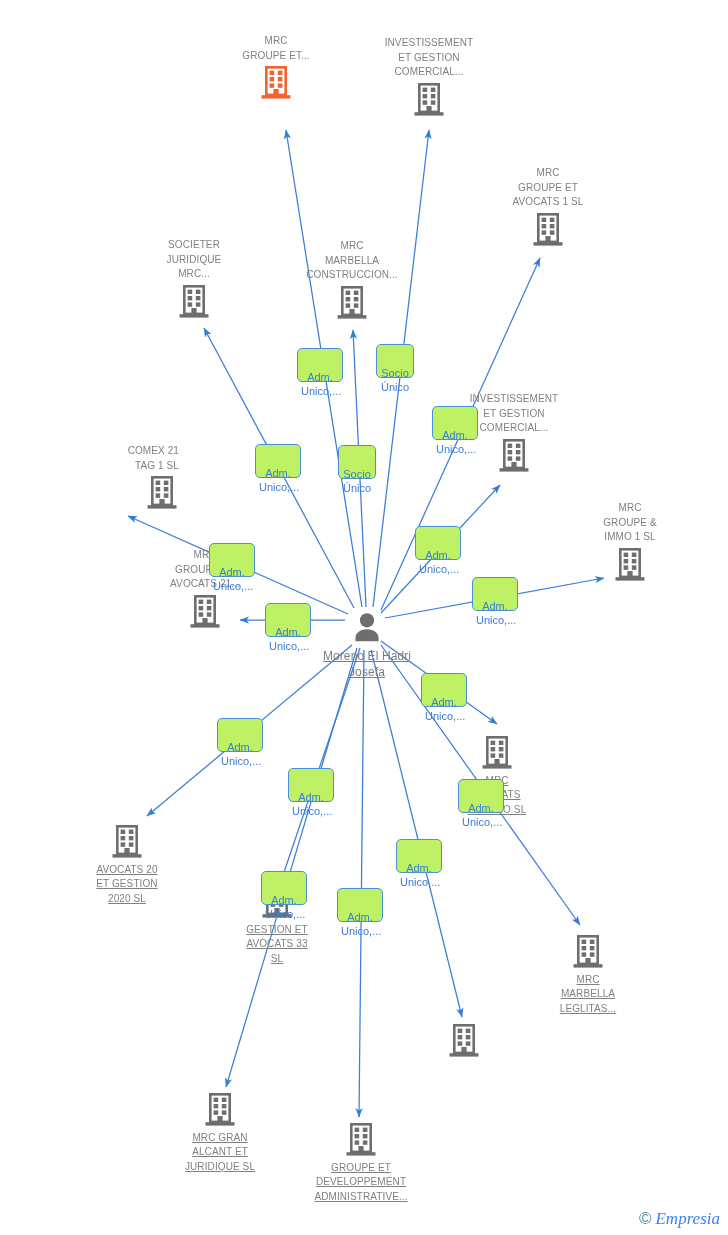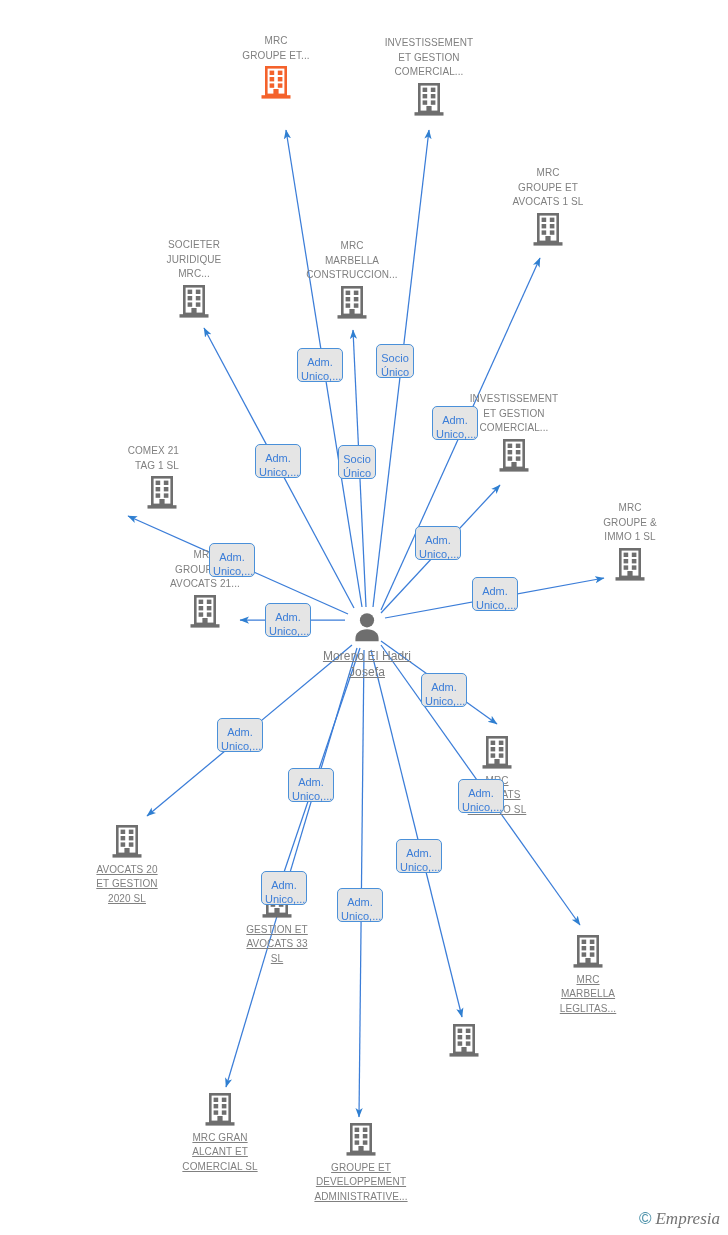--- a/index.html
+++ b/index.html
@@ -28,43 +28,43 @@
     white-space:pre-line;
   }
   .node.below .cap{margin-top:1px;text-decoration:underline;}
   .node.above .cap{margin-bottom:1px;}
   .node.person .cap{color:#7d7d7d;font-size:12px;line-height:16px;}
 
   
   .chip{
     position:absolute;
     box-sizing:border-box;
-    background:#e5e5e5;
+    background:#bef264;
     border:1px solid #4a90d9;
     border-radius:5px;
     color:#3b7dd8;
     font-size:11px;
     line-height:14px;
     text-align:center;
-    padding:6px 3px 4px 3px;
+    padding:21px 3px 4px 3px;
     white-space:pre-line;
     z-index:6;
   }
 
   
   #watermark{
     position:absolute;right:8px;bottom:7px;
     display:flex;align-items:center;gap:4px;
     z-index:20;
   }
   #watermark .wm-c{
     color:#4a90a8;font-size:17px;line-height:17px;
   }
   #watermark .wm-t{
-    color:#737373;font-size:17px;line-height:19px;
+    color:#3b82f6;font-size:17px;line-height:19px;
     font-family:"Liberation Serif", serif;font-style:italic;
   }
 </style>
 </head>
 <body>
 
 <div id="canvas">
 
   <svg id="edges" viewBox="0 0 728 1235" xmlns="http://www.w3.org/2000/svg">
     <defs>
@@ -342,21 +342,21 @@
             <rect x="18.8" y="6.6" width="4.6" height="4.4" fill="#6e6e6e"></rect>
             <rect x="10.6" y="13" width="4.6" height="4.4" fill="#6e6e6e"></rect>
             <rect x="18.8" y="13" width="4.6" height="4.4" fill="#6e6e6e"></rect>
             <rect x="10.6" y="19.4" width="4.6" height="4.4" fill="#6e6e6e"></rect>
             <rect x="18.8" y="19.4" width="4.6" height="4.4" fill="#6e6e6e"></rect>
             <rect x="14.4" y="25" width="5.2" height="6.2" fill="#6e6e6e"></rect>
             <rect x="2.5" y="31.2" width="29" height="3.4" fill="#6e6e6e"></rect>
           </svg></span>
         <span class="cap">MRC GRAN
 ALCANT ET
-COMERCIAL  SL</span>
+JURIDIQUE  SL</span>
       </div>
       <div class="node below" style="left: 361px; top: 1121px;">
         <span class="glyph"><svg width="34" height="36" viewBox="0 0 34 36" xmlns="http://www.w3.org/2000/svg">
             <rect x="6" y="2" width="22" height="30" fill="#6e6e6e"></rect>
             <rect x="8.6" y="4.6" width="16.8" height="25" fill="#ffffff"></rect>
             <rect x="10.6" y="6.6" width="4.6" height="4.4" fill="#6e6e6e"></rect>
             <rect x="18.8" y="6.6" width="4.6" height="4.4" fill="#6e6e6e"></rect>
             <rect x="10.6" y="13" width="4.6" height="4.4" fill="#6e6e6e"></rect>
             <rect x="18.8" y="13" width="4.6" height="4.4" fill="#6e6e6e"></rect>
             <rect x="10.6" y="19.4" width="4.6" height="4.4" fill="#6e6e6e"></rect>

